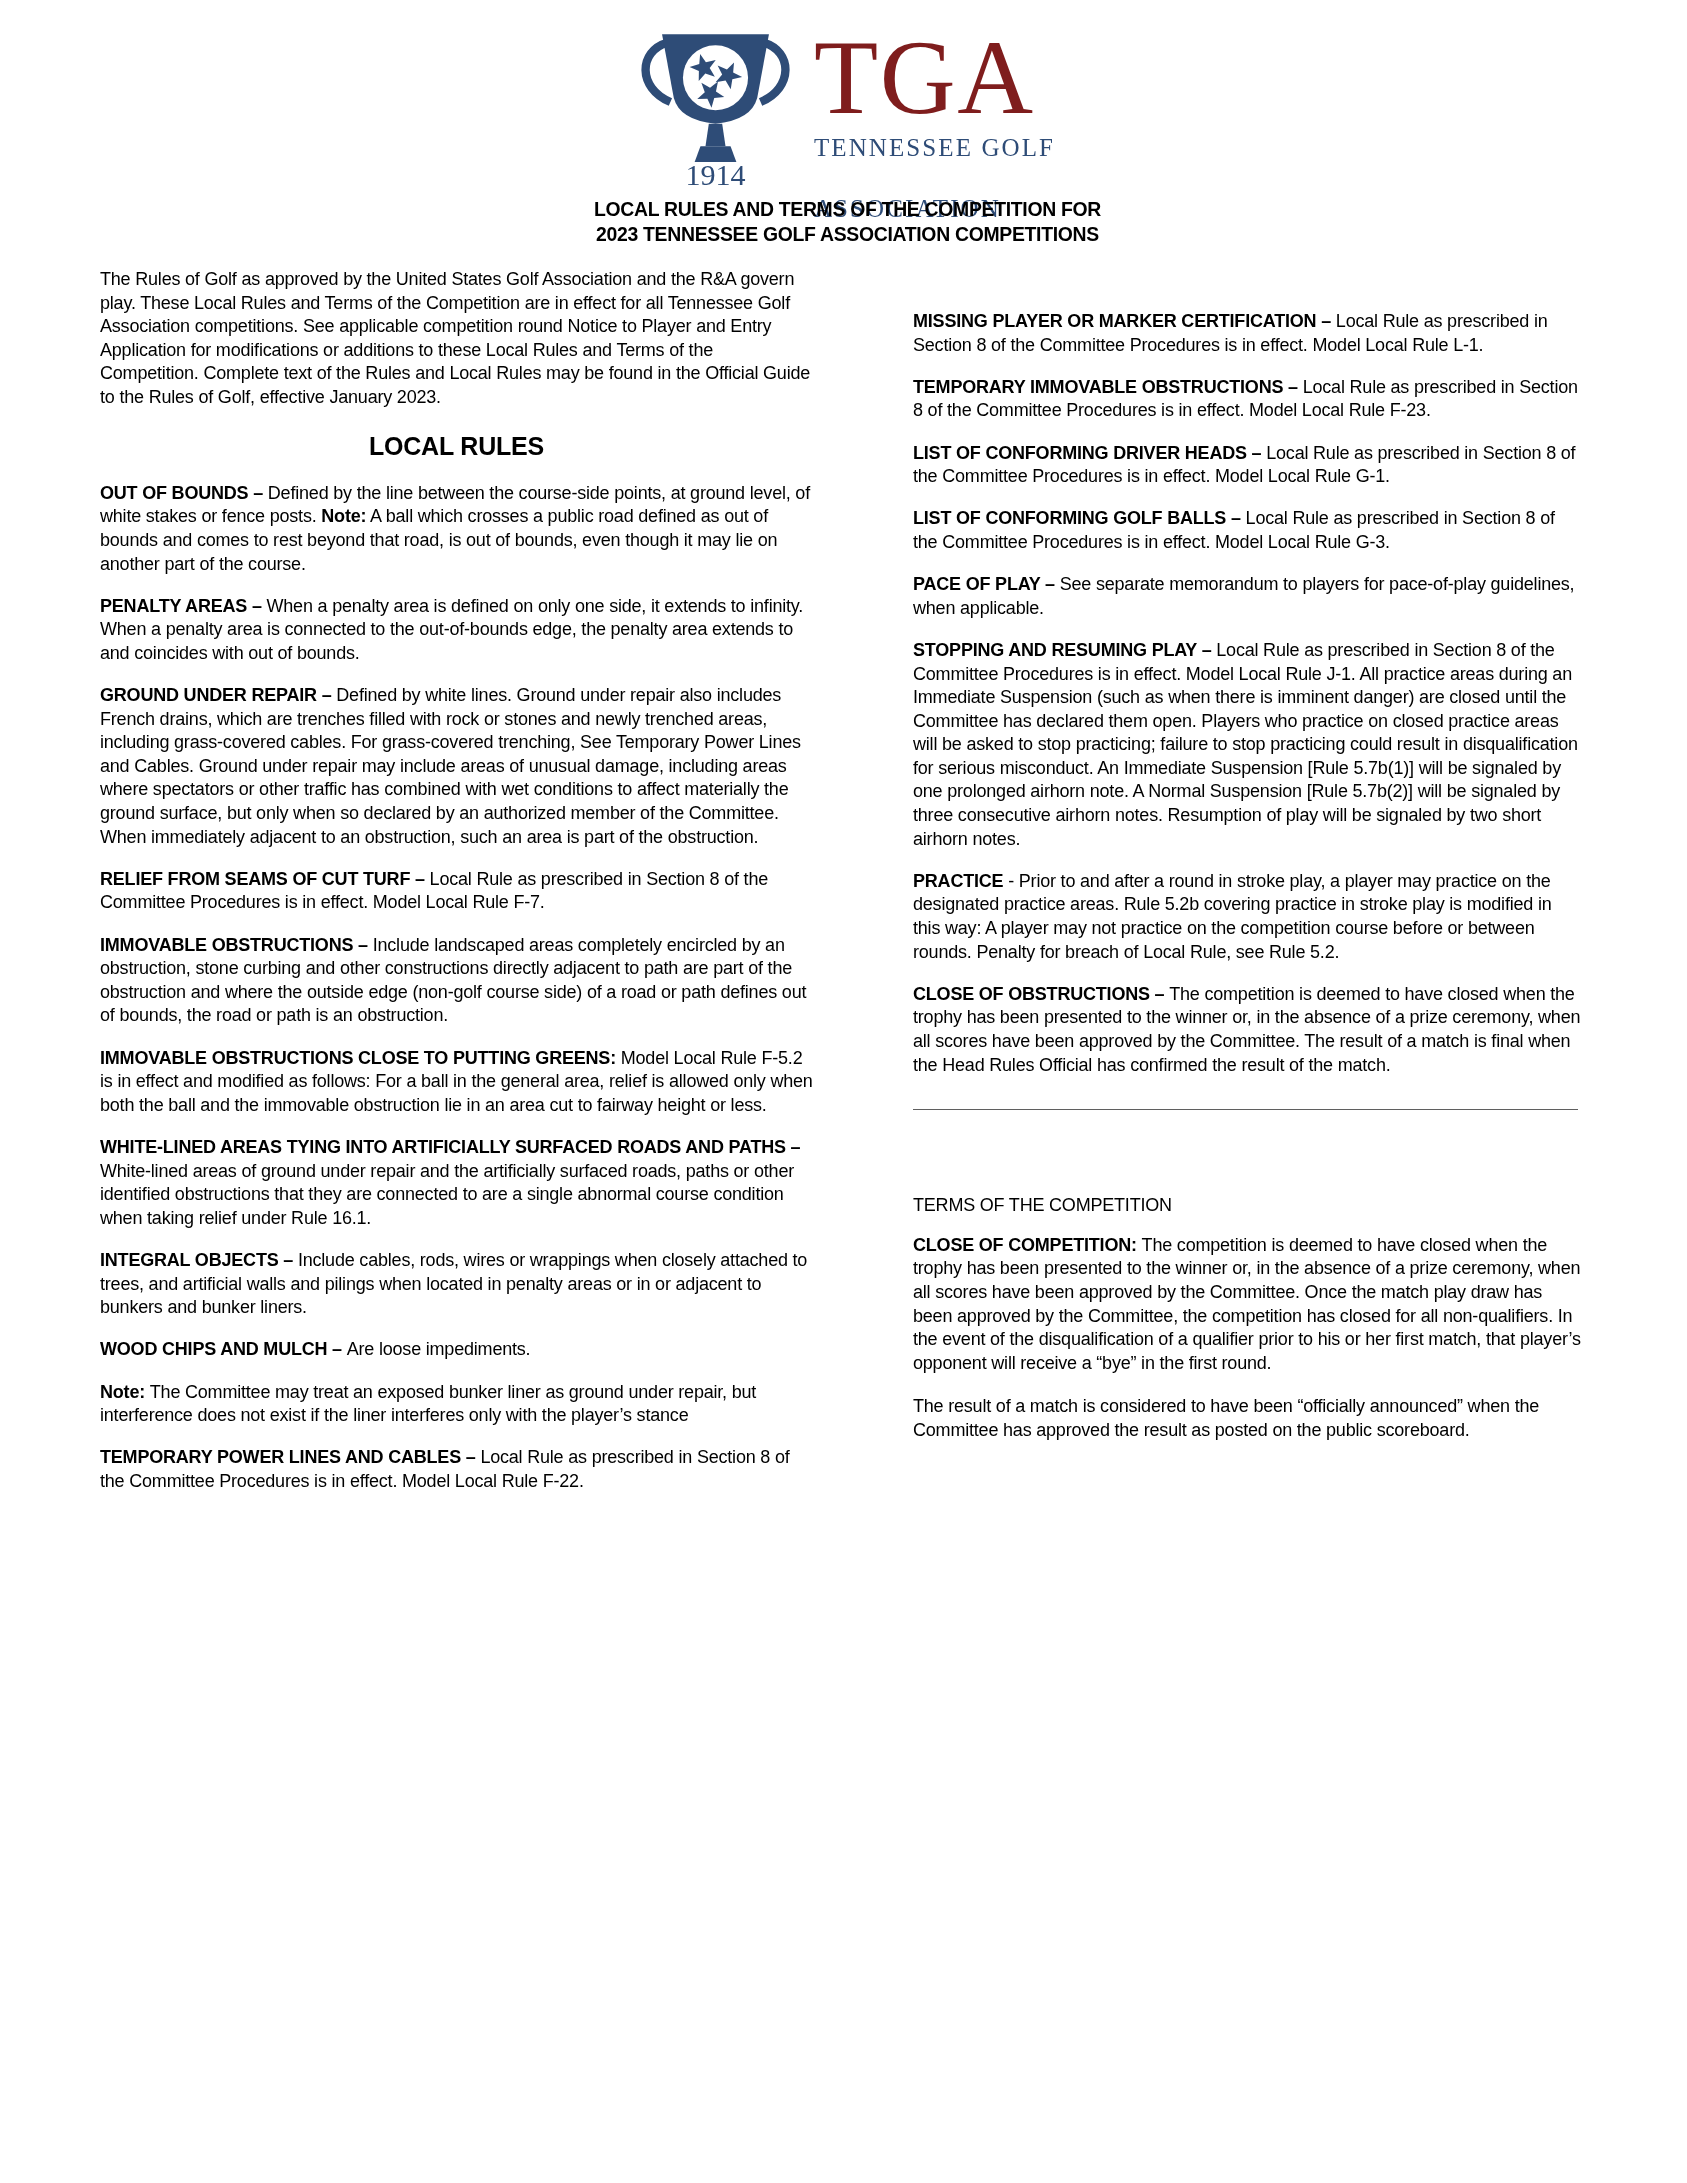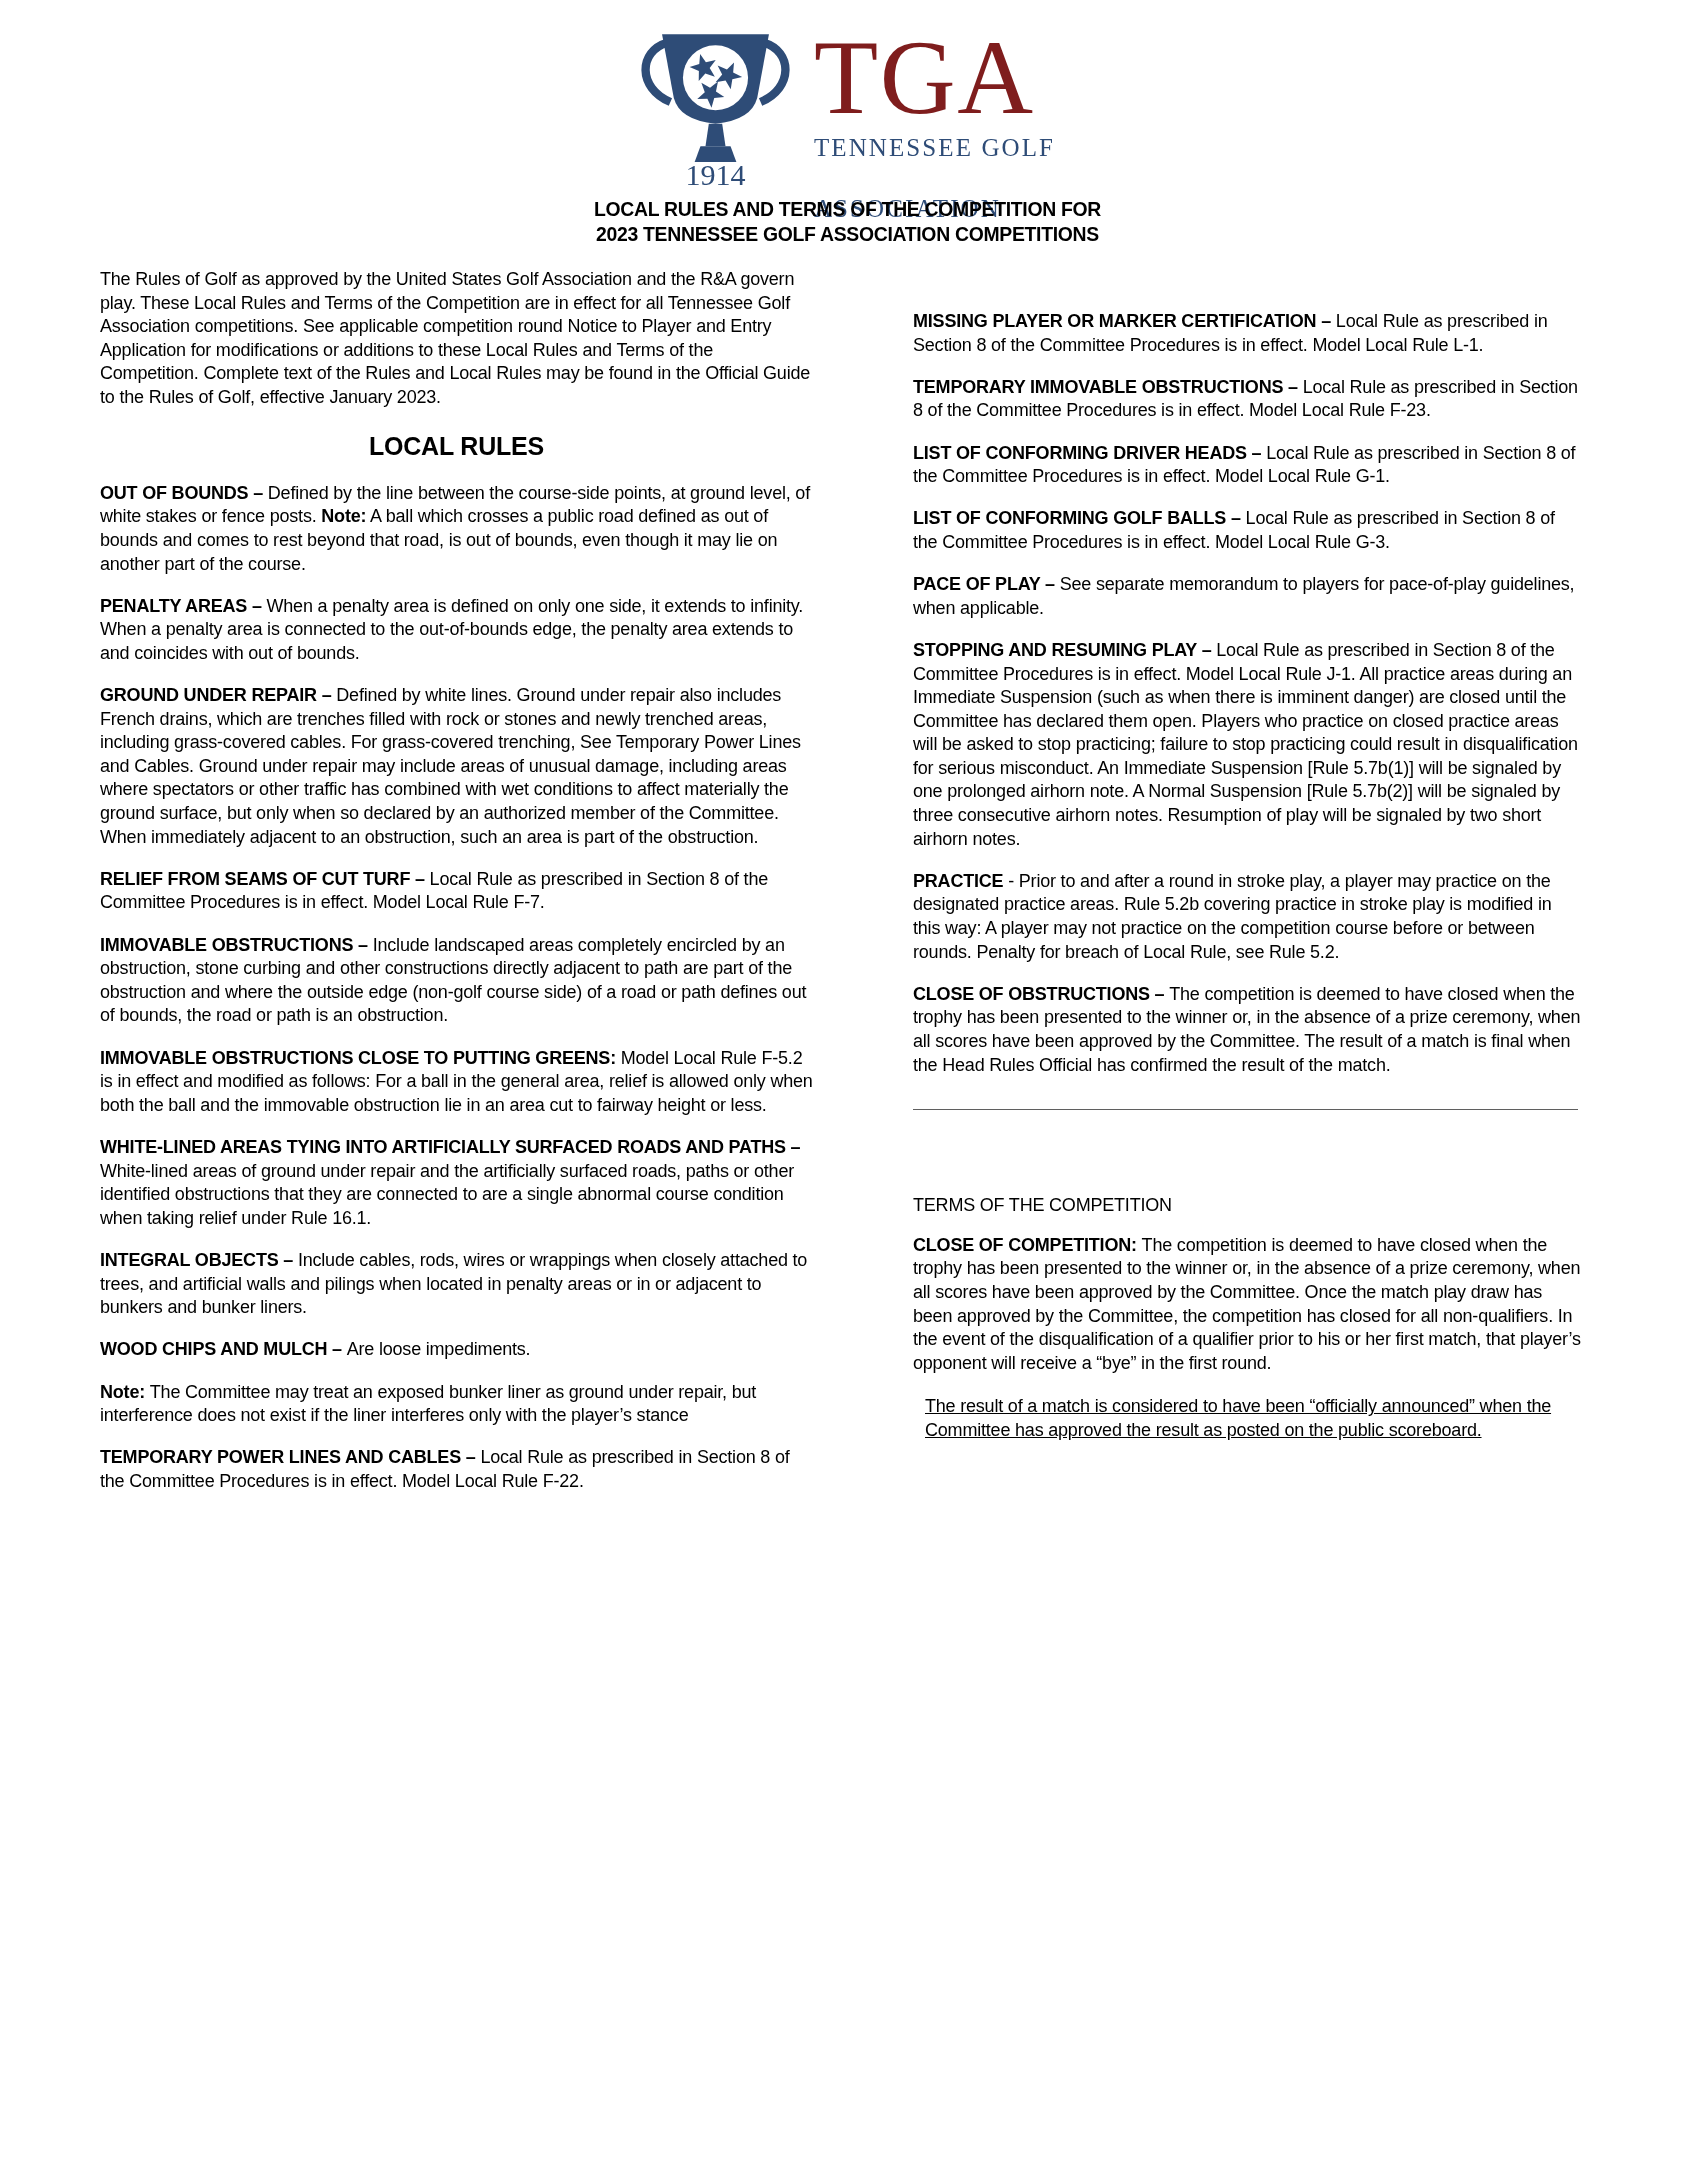--- a/index.html
+++ b/index.html
@@ -67,21 +67,21 @@
     margin:0 0 23.6px 0;
   }
   b.rh{font-weight:bold;}
   .divider{
     border:none;
     border-top:1.7px solid #5f5f5f;
     margin:32px 3.4px 84px 0;
   }
   .terms-head{font-weight:normal; margin:0 0 16px 0;}
   p.terms-p1{margin:0 0 20px 0;}
-  p.terms-p2{margin:12px;text-decoration:underline;}
+  p.terms-p2{margin:0;}
 </style>
 </head>
 <body>
 
 <div id="page">
 
   <div class="logo-row">
     <svg class="trophy" width="167" height="165" viewBox="0 0 200 196" xmlns="http://www.w3.org/2000/svg">
       <defs>
         <path id="tstar" d="M0,-17 L4.1,-5.7 L16.2,-5.3 L6.7,2.2 L10,13.8 L0,7 L-10,13.8 L-6.7,2.2 L-16.2,-5.3 L-4.1,-5.7 Z"></path>

